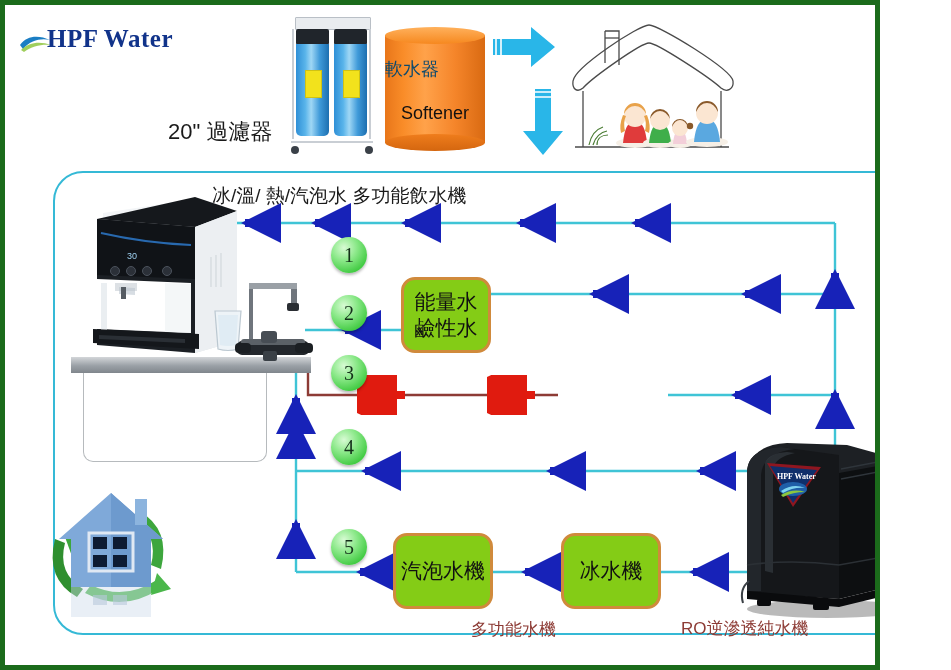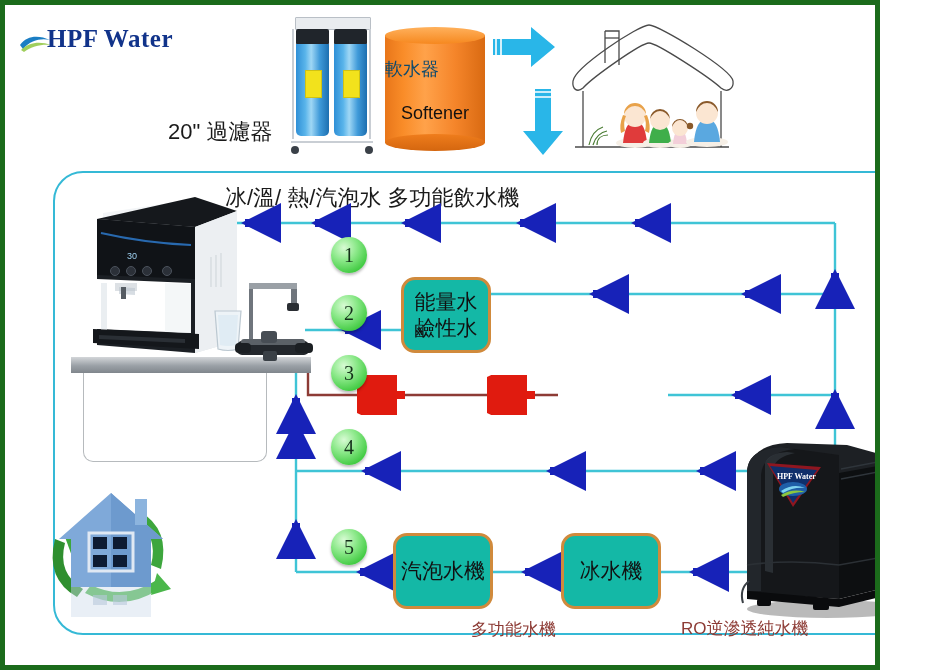--- a/index.html
+++ b/index.html
@@ -16,21 +16,21 @@
 
   
   #contact{right:12px;top:10px;width:158px;height:42px;
            background:linear-gradient(180deg,#f6f0a8 0%,#f2ee9c 22%,#9fc4ec 60%,#2f62c8 100%);
            display:flex;flex-direction:column;align-items:center;justify-content:center;}
   #contact div{font-size:12.5px;color:#1b1b1b;line-height:1.45;}
 
   
   .lbl{font-size:21px;color:#1a1a1a;white-space:nowrap;}
   #lbl-filter{left:163px;top:112px;font-size:22px;}
-  #lbl-head{left:220px;top:178px;font-size:22px;text-align:right;}
+  #lbl-head{left:207px;top:178px;font-size:19px;text-align:right;}
   .redlbl{font-size:17px;color:#8d3b35;white-space:nowrap;}
   #lbl-multi{left:466px;top:613px;}
   #lbl-ro{left:676px;top:612px;}
 
   
   #filters{left:284px;top:10px;width:86px;height:140px;}
   .fh-top{position:absolute;left:6px;top:2px;width:74px;height:11px;background:#e9ecef;
           border:1px solid #b9bfc6;border-radius:1px;}
   .fh-cap{position:absolute;width:33px;height:16px;background:#20252b;border-radius:2px;}
   .fh-body{position:absolute;width:33px;height:92px;border-radius:0 0 5px 5px;
@@ -62,21 +62,21 @@
   #wiring{left:0;top:0;width:951px;height:670px;}
 
   
   .circ{width:36px;height:36px;border-radius:50%;
         background:radial-gradient(circle at 36% 30%,#d8fbd4 0%,#8ae888 38%,#3ec93f 78%,#23a32a 100%);
         box-shadow:0 2px 3px rgba(0,0,0,.28);
         display:flex;align-items:center;justify-content:center;
         font-size:20px;color:#14301a;font-family:"Liberation Serif",serif;}
 
   
-  .obox{border:3px solid #d08a3c;border-radius:14px;background:#14b8a6;
+  .obox{border:3px solid #d08a3c;border-radius:14px;background:#84cc16;
         display:flex;flex-direction:column;align-items:center;justify-content:center;
         font-size:21px;color:#111;line-height:1.25;box-sizing:border-box;}
 
   
   #counter{left:66px;top:352px;width:240px;height:16px;
            background:linear-gradient(180deg,#d3d6d9,#9aa0a6 55%,#80868c);}
   #sink{left:78px;top:368px;width:182px;height:88px;border:1px solid #b6babd;
         border-top:none;border-radius:0 0 10px 10px;background:#fff;}
 
   

